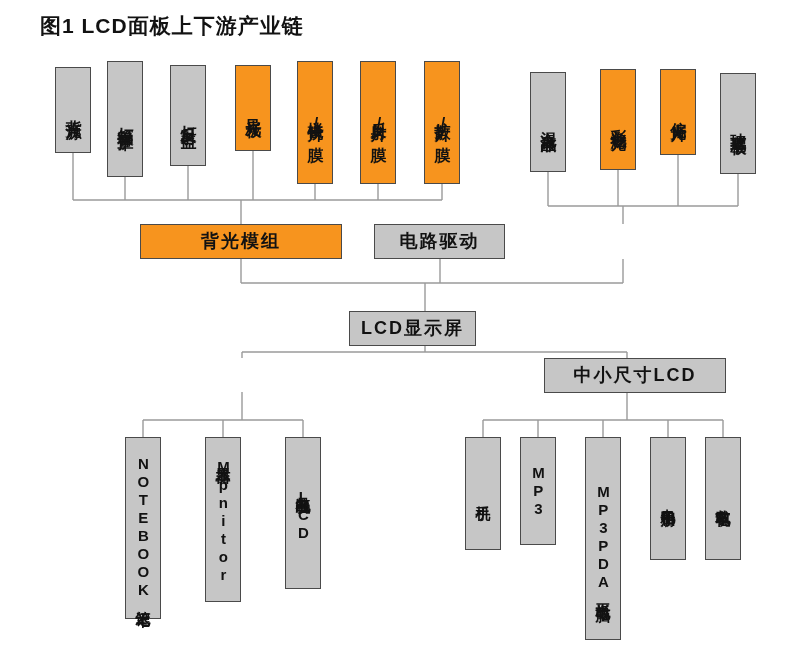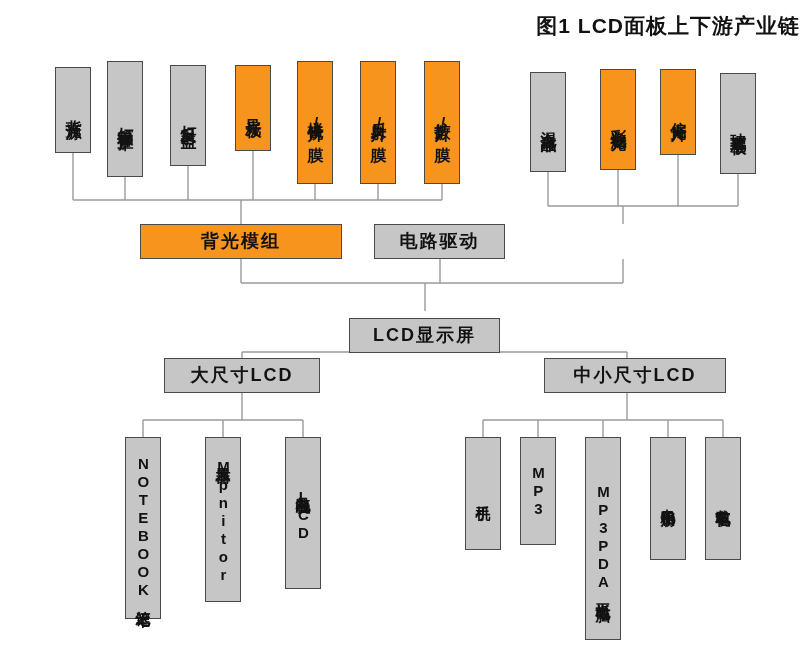--- a/index.html
+++ b/index.html
@@ -6,21 +6,21 @@
     --orange:#F7941E;
     --gray:#C6C6C6;
     --line:#9A9A9A;
   }
   html,body{margin:0;padding:0;background:#ffffff;}
   body{font-family:"Liberation Sans","DejaVu Sans",sans-serif;}
   .canvas{
     position:relative;width:800px;height:656px;background:#ffffff;overflow:hidden;
   }
   .title{
-    position:absolute;left:40px;top:12px;width:760px;text-align:right;
+    position:absolute;left:40px;top:12px;width:760px;text-align:left;
     font-size:21px;font-weight:bold;color:#121212;letter-spacing:1px;
   }
   .lines{position:absolute;left:0;top:0;}
   .lines line{stroke:var(--line);stroke-width:1.4;fill:none;}
   .box{
     position:absolute;box-sizing:border-box;border:1px solid #4A4A4A;
     display:flex;align-items:center;justify-content:center;
     font-weight:bold;color:#121212;background:var(--gray);
     text-align:center;line-height:1.05;
   }
@@ -95,23 +95,22 @@
   <div class="box v orange" style="left:360px;top:61px;height:123px">反射片/膜</div>
   <div class="box v orange" style="left:424px;top:61px;height:123px">扩散片/膜</div>
   <div class="box v" style="left:530px;top:72px;height:100px">混合液晶</div>
   <div class="box v orange" style="left:600px;top:69px;height:101px">彩色滤光</div>
   <div class="box v orange" style="left:660px;top:69px;height:86px">偏光片</div>
   <div class="box v" style="left:720px;top:73px;height:101px">玻璃基板</div>
 
   <div class="box h orange" style="left:140px;top:224px;width:202px">背光模组</div>
   <div class="box h" style="left:374px;top:224px;width:131px">电路驱动</div>
 
-  <div class="box h" style="left:349px;top:318px;width:151px">LCD显示屏</div>
+  <div class="box h" style="left:349px;top:311px;width:127px">LCD显示屏</div>
 
-  <div class="box h" style="left:164px;top:358px;width:156px">大尺寸LCD</div>
   <div class="box h" style="left:544px;top:358px;width:182px">中小尺寸LCD</div>
 
   <div class="box v2" style="left:125px;top:437px;height:182px">NOTEBOOK笔记本</div>
   <div class="box v2" style="left:205px;top:437px;height:165px">显示器Mpnitor</div>
   <div class="box v2" style="left:285px;top:437px;height:152px">液晶电视LCD</div>
 
   <div class="box v2" style="left:465px;top:437px;height:113px">手机</div>
   <div class="box v2" style="left:520px;top:437px;height:108px">MP3</div>
   <div class="box v2" style="left:585px;top:437px;height:203px">MP3PDA平板电脑</div>
   <div class="box v2" style="left:650px;top:437px;height:123px">电子相册</div>

